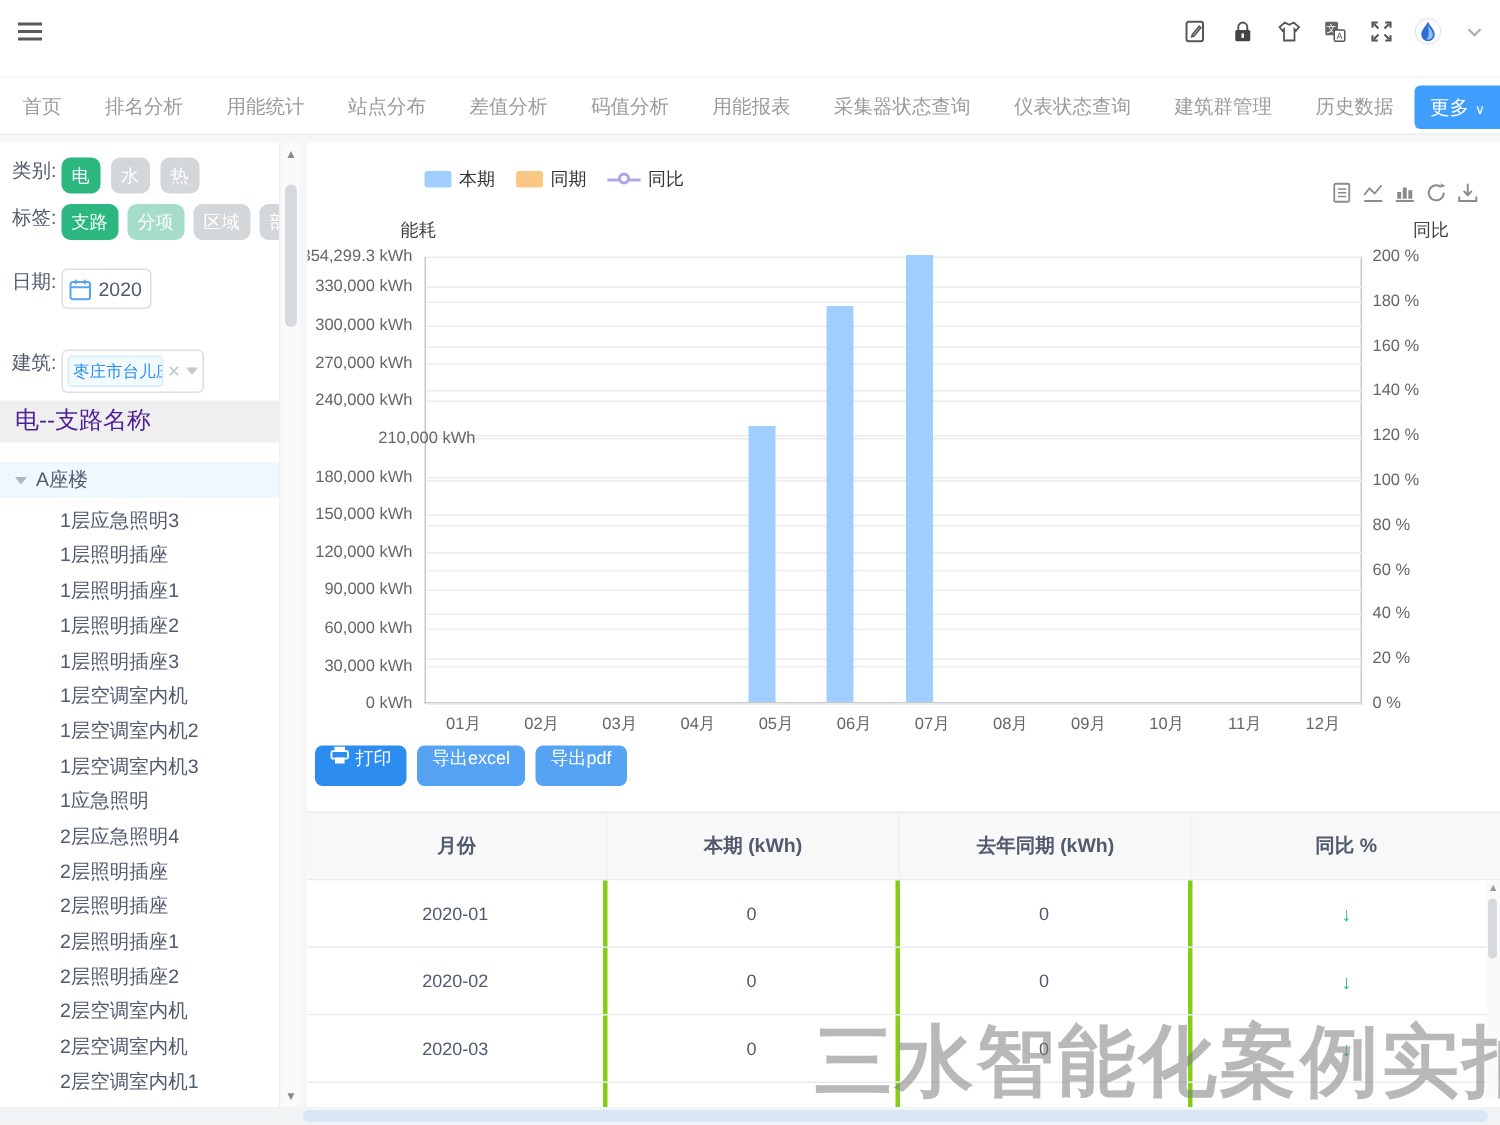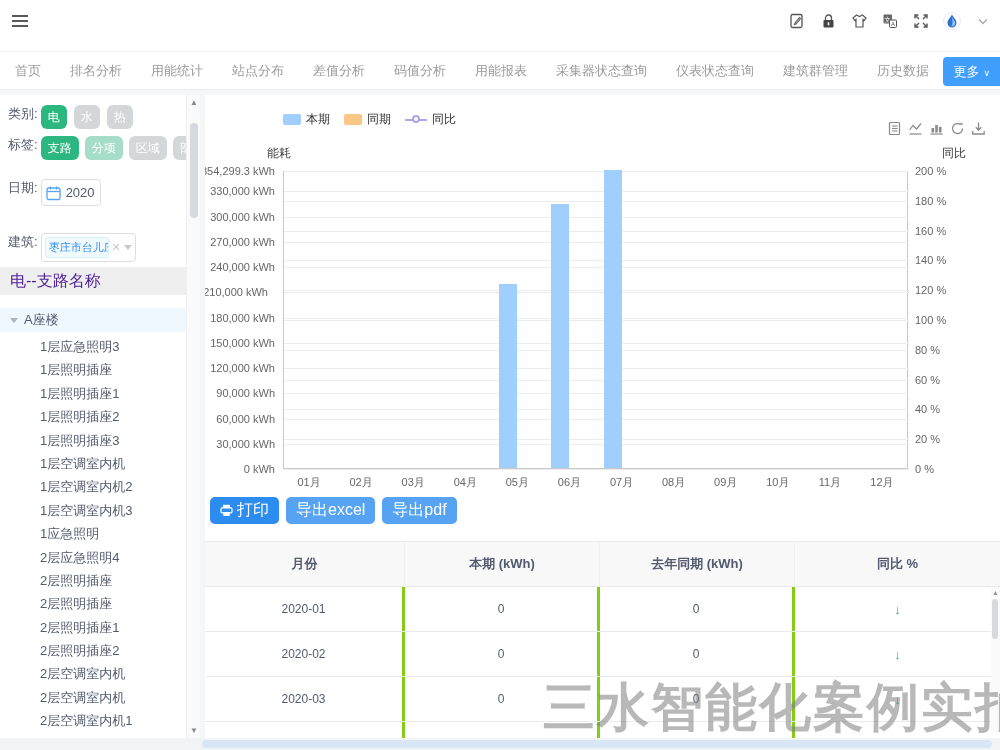--- a/index.html
+++ b/index.html
@@ -78,22 +78,22 @@
     border-left:1px solid #c9c9c9; border-right:1px solid #c9c9c9; border-bottom:1px solid #c9c9c9; }
   .gridline { position:absolute; left:0; width:625px; height:1px; background:#ececec; }
   .ytick { position:absolute; right:703px; transform:translateY(-6px); font-size:11px; color:#666;
     white-space:nowrap; text-align:right; }
   .y2tick { position:absolute; left:710px; transform:translateY(-6px); font-size:11px; color:#666; white-space:nowrap; }
   .bar { position:absolute; bottom:0; width:18px; background:#a0cfff; }
   .xlabel { position:absolute; top:380px; width:52px; text-align:center; font-size:11px; color:#666; }
 
   
   .btn-row { position:absolute; left:5px; top:402px; display:flex; gap:7px; }
-  .act-btn { height:27px; border:none; border-radius:5px; color:#fff; font-size:16px;
-    padding:0 10px; cursor:pointer; display:flex; align-items:center; gap:4px; }
+  .act-btn { height:27px; border:none; border-radius:5px; color:#fff; font-size:12px;
+    padding:0 10px; cursor:pointer; display:flex; gap:4px; }
   .act-btn.primary { background:#2d8cf0; }
   .act-btn.light { background:#57a3f3; }
 
   
   .tbl { position:absolute; left:0; top:446px; width:795px; border-top:1px solid #e8eaec; }
   .tbl-hrow { display:flex; height:45px; background:#f8f8f9; border-bottom:1px solid #e8eaec; }
   .tbl-hcell { font-size:13px; font-weight:bold; color:#515a6e; display:flex; align-items:center;
     justify-content:center; border-right:1px solid #f0f0f0; }
   .tbl-row { display:flex; height:45px; border-bottom:1px solid #e8eaec; background:#fff; }
   .tbl-cell { font-size:12px; color:#515a6e; display:flex; align-items:center; justify-content:center;
@@ -347,21 +347,21 @@
         <div class="xlabel" style="left: 494.708px;">09月</div>
         <div class="xlabel" style="left: 546.792px;">10月</div>
         <div class="xlabel" style="left: 598.875px;">11月</div>
         <div class="xlabel" style="left: 650.958px;">12月</div>
       </div>
   <div class="ytick" style="top: 76px; right: 725px;">354,299.3 kWh</div>
       <div class="ytick" style="top: 96.4381px; right: 725px;">330,000 kWh</div>
       <div class="ytick" style="top: 121.671px; right: 725px;">300,000 kWh</div>
       <div class="ytick" style="top: 146.904px; right: 725px;">270,000 kWh</div>
       <div class="ytick" style="top: 172.137px; right: 725px;">240,000 kWh</div>
-      <div class="ytick" style="top: 197.37px; right: 732px;">210,000 kWh</div>
+      <div class="ytick" style="top: 197.37px; right: 683px;">210,000 kWh</div>
       <div class="ytick" style="top: 222.603px; right: 725px;">180,000 kWh</div>
       <div class="ytick" style="top: 247.835px; right: 725px;">150,000 kWh</div>
       <div class="ytick" style="top: 273.068px; right: 725px;">120,000 kWh</div>
       <div class="ytick" style="top: 298.301px; right: 725px;">90,000 kWh</div>
       <div class="ytick" style="top: 323.534px; right: 725px;">60,000 kWh</div>
       <div class="ytick" style="top: 348.767px; right: 725px;">30,000 kWh</div>
       <div class="ytick" style="top: 374px; right: 725px;">0 kWh</div>
       <div class="y2tick" style="top: 76px; left: 710px;">200 %</div>
       <div class="y2tick" style="top: 105.8px; left: 710px;">180 %</div>
       <div class="y2tick" style="top: 135.6px; left: 710px;">160 %</div>

